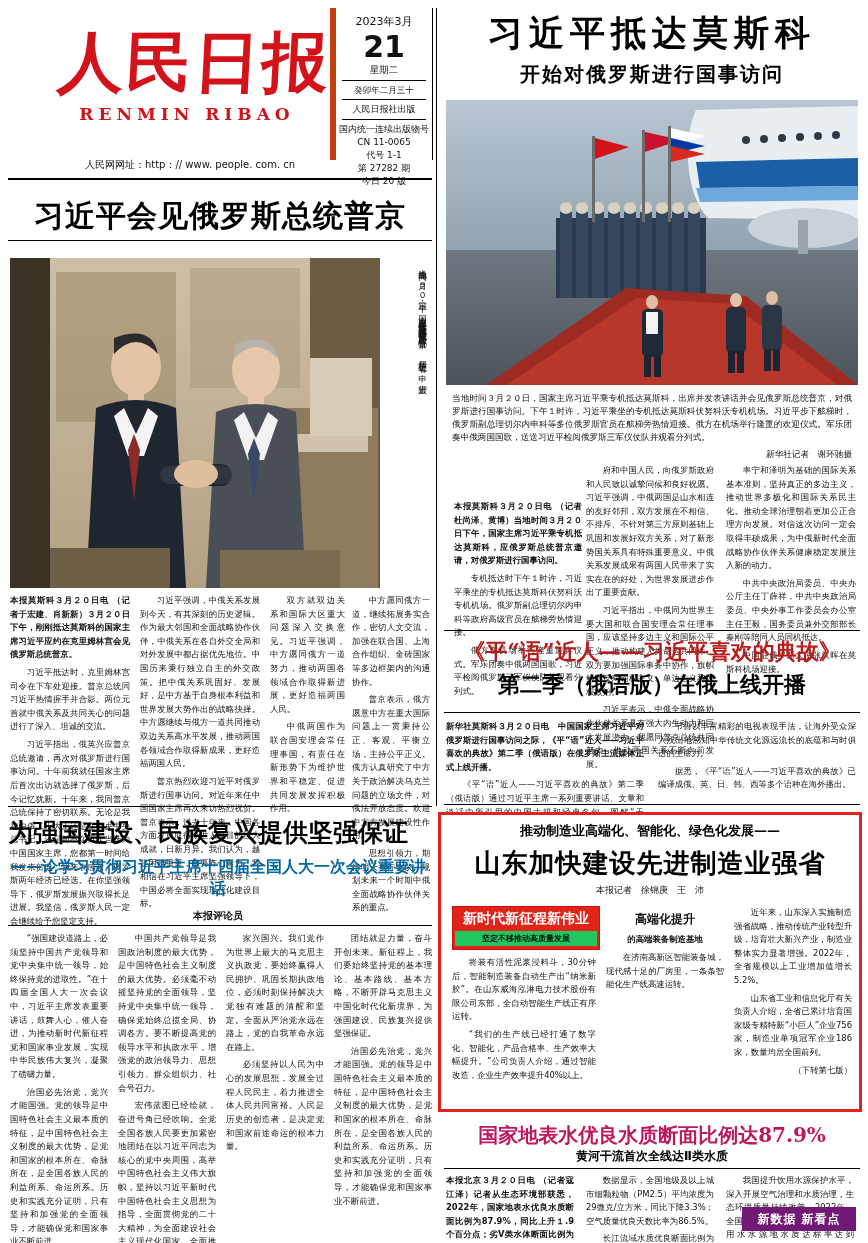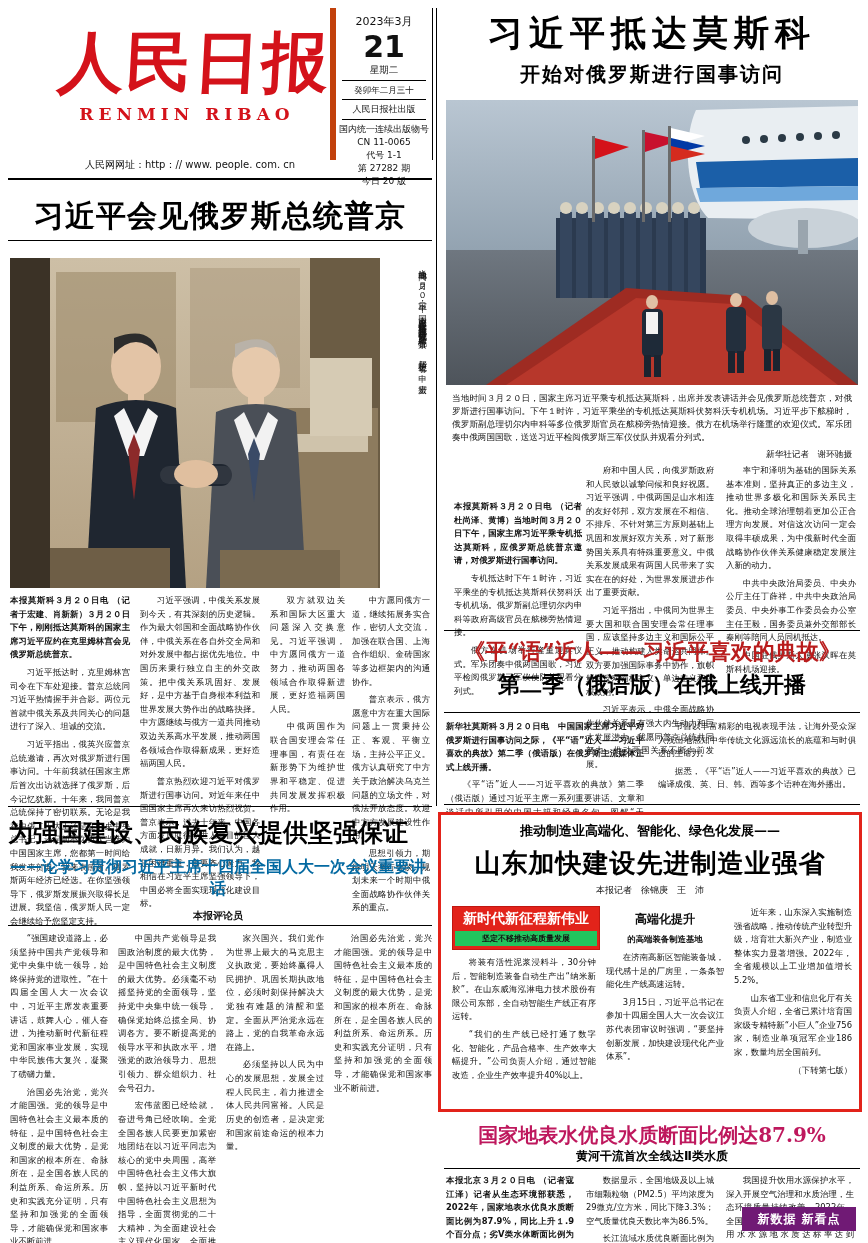--- a/index.html
+++ b/index.html
@@ -418,20 +418,21 @@
   </div>
   <div class="col" style="left:118px;top:932px;width:98px;height:300px;">
     <p>中国共产党领导是我国政治制度的最大优势，是中国特色社会主义制度的最大优势。必须毫不动摇坚持党的全面领导，坚持党中央集中统一领导，确保党始终总揽全局、协调各方。要不断提高党的领导水平和执政水平，增强党的政治领导力、思想引领力、群众组织力、社会号召力。</p>
     <p>宏伟蓝图已经绘就，奋进号角已经吹响。全党全国各族人民要更加紧密地团结在以习近平同志为核心的党中央周围，高举中国特色社会主义伟大旗帜，坚持以习近平新时代中国特色社会主义思想为指导，全面贯彻党的二十大精神，为全面建设社会主义现代化国家、全面推进中华民族伟大复兴而团结奋斗。</p>
   </div>
   <div class="col" style="left:226px;top:932px;width:98px;height:300px;">
     <p>家兴国兴。我们党作为世界上最大的马克思主义执政党，要始终赢得人民拥护、巩固长期执政地位，必须时刻保持解决大党独有难题的清醒和坚定。全面从严治党永远在路上，党的自我革命永远在路上。</p>
     <p>必须坚持以人民为中心的发展思想，发展全过程人民民主，着力推进全体人民共同富裕。人民是历史的创造者，是决定党和国家前途命运的根本力量。</p>
   </div>
   <div class="col" style="left:334px;top:932px;width:98px;height:300px;">
+    <p>团结就是力量，奋斗开创未来。新征程上，我们要始终坚持党的基本理论、基本路线、基本方略，不断开辟马克思主义中国化时代化新境界，为强国建设、民族复兴提供坚强保证。</p>
     <p>治国必先治党，党兴才能国强。党的领导是中国特色社会主义最本质的特征，是中国特色社会主义制度的最大优势，是党和国家的根本所在、命脉所在，是全国各族人民的利益所系、命运所系。历史和实践充分证明，只有坚持和加强党的全面领导，才能确保党和国家事业不断前进。</p>
   </div>
 
   <div class="redbox"></div>
   <div class="rb-kicker">推动制造业高端化、智能化、绿色化发展——</div>
   <div class="rb-title">山东加快建设先进制造业强省</div>
   <div class="rb-by">本报记者　徐锦庚　王　沛</div>
 
   <div class="redlabel">
     <div class="rl1">新时代新征程新伟业</div>
@@ -439,21 +440,20 @@
   </div>
 
   <div class="col" style="left:452px;top:956px;width:144px;height:150px;">
     <p>将装有活性泥浆浸料斗，30分钟后，智能制造装备自动生产出“纳米新胶”。在山东威海泓淋电力技术股份有限公司东部，全自动智能生产线正有序运转。</p>
     <p>“我们的生产线已经打通了数字化、智能化，产品合格率、生产效率大幅提升。”公司负责人介绍，通过智能改造，企业生产效率提升40%以上。</p>
   </div>
   <div class="col" style="left:606px;top:906px;width:118px;height:200px;">
     <div class="sub-h">高端化提升</div>
     <p class="b" style="text-align:center;">的高端装备制造基地</p>
     <p>在济南高新区智能装备城，现代感十足的厂房里，一条条智能化生产线高速运转。</p>
-    <p>3月15日，习近平总书记在参加十四届全国人大一次会议江苏代表团审议时强调，“要坚持创新发展，加快建设现代化产业体系”。</p>
   </div>
   <div class="col" style="left:734px;top:906px;width:118px;height:200px;">
     <p>近年来，山东深入实施制造强省战略，推动传统产业转型升级，培育壮大新兴产业，制造业整体实力显著增强。2022年，全省规模以上工业增加值增长5.2%。</p>
     <p>山东省工业和信息化厅有关负责人介绍，全省已累计培育国家级专精特新“小巨人”企业756家，制造业单项冠军企业186家，数量均居全国前列。</p>
     <p style="text-align:right;text-indent:0;">（下转第七版）</p>
   </div>
 
   <div class="wq-title">国家地表水优良水质断面比例达87.9%</div>
   <div class="wq-sub">黄河干流首次全线达Ⅱ类水质</div>
   <div class="hrule" style="left:444px;top:1168px;width:416px;"></div>

